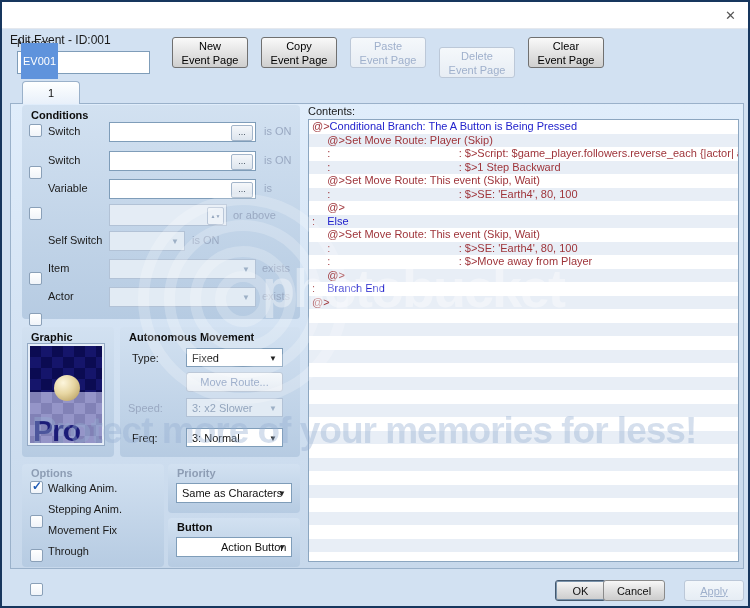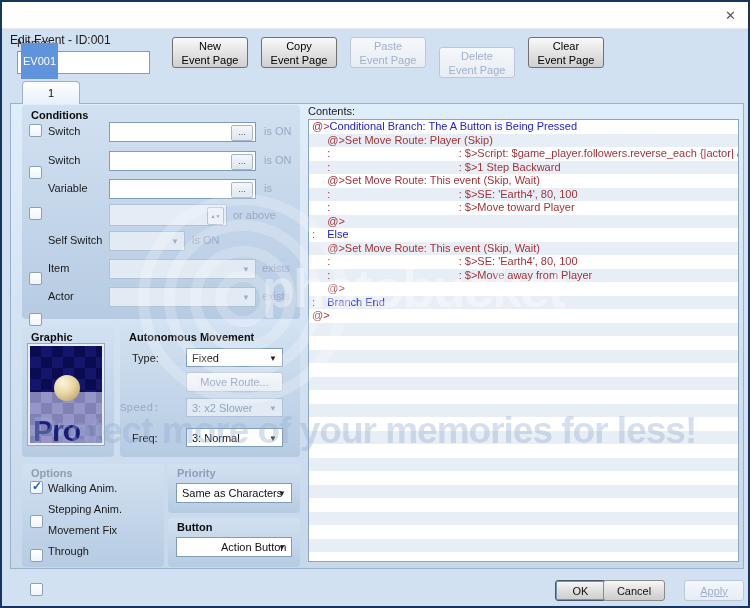--- a/index.html
+++ b/index.html
@@ -173,21 +173,21 @@
   </div>
 
   <div class="abs panel" style="left:118px;top:325px;width:180px;height:130px;z-index:2;">
     <div class="abs hdr" style="left:9px;top:4px;">Autonomous Movement</div>
     <div class="abs lbl" style="left:12px;top:25px;">Type:</div>
     <div class="abs combo" style="left:66px;top:21px;width:97px;height:19px;">
       <span>Fixed</span><span class="arr">▼</span></div>
     <div class="abs btn dis" style="left:66px;top:45px;width:97px;height:20px;">
       <span>Move Route...</span>
       </div>
-    <div class="abs lbl dim" style="left:0;top:75px;font-family:Liberation Mono, monospace;">Speed:</div>
+    <div class="abs lbl dim" style="left:8px;top:75px;">Speed:</div>
     <div class="abs combo dis" style="left:66px;top:71px;width:97px;height:19px;">
       <span>3: x2 Slower</span><span class="arr">▼</span></div>
     <div class="abs lbl" style="left:12px;top:105px;">Freq:</div>
     <div class="abs combo" style="left:66px;top:101px;width:97px;height:19px;">
       <span>3: Normal</span><span class="arr">▼</span></div>
   </div>
 
   <div class="abs panel" style="left:20px;top:462px;width:142px;height:103px;z-index:2;">
     <div class="abs hdr dim" style="left:9px;top:3px;">Options</div>
     <div class="abs cb" style="left:8px;top:17px;">
@@ -215,21 +215,20 @@
   </div>
 
   <div class="abs lbl" style="left:306px;top:103px;z-index:2;">Contents:</div>
   <div class="abs clist" id="contents-list">
       <div class="cline"><span class="seg-k">@&gt;</span><span class="seg-f">Conditional Branch: The A Button is Being Pressed</span></div>
       <div class="cline"><span class="seg-k">     @&gt;Set Move Route: Player (Skip)</span></div>
       <div class="cline"><span class="seg-k">     :                                          : $&gt;Script: $game_player.followers.reverse_each {|actor| act</span></div>
       <div class="cline"><span class="seg-k">     :                                          : $&gt;1 Step Backward</span></div>
       <div class="cline"><span class="seg-k">     @&gt;Set Move Route: This event (Skip, Wait)</span></div>
       <div class="cline"><span class="seg-k">     :                                          : $&gt;SE: 'Earth4', 80, 100</span></div>
-      <div class="cline"><span class="seg-k">     :                                          : $&gt;Move toward Player</span></div>
       <div class="cline"><span class="seg-k">     @&gt;</span></div>
       <div class="cline"><span class="seg-k">:    </span><span class="seg-f">Else</span></div>
       <div class="cline"><span class="seg-k">     @&gt;Set Move Route: This event (Skip, Wait)</span></div>
       <div class="cline"><span class="seg-k">     :                                          : $&gt;SE: 'Earth4', 80, 100</span></div>
       <div class="cline"><span class="seg-k">     :                                          : $&gt;Move away from Player</span></div>
       <div class="cline"><span class="seg-k">     @&gt;</span></div>
       <div class="cline"><span class="seg-k">:    </span><span class="seg-f">Branch End</span></div>
       <div class="cline"><span class="seg-k">@&gt;</span></div>
       <div class="cline"></div>
       <div class="cline"></div>

